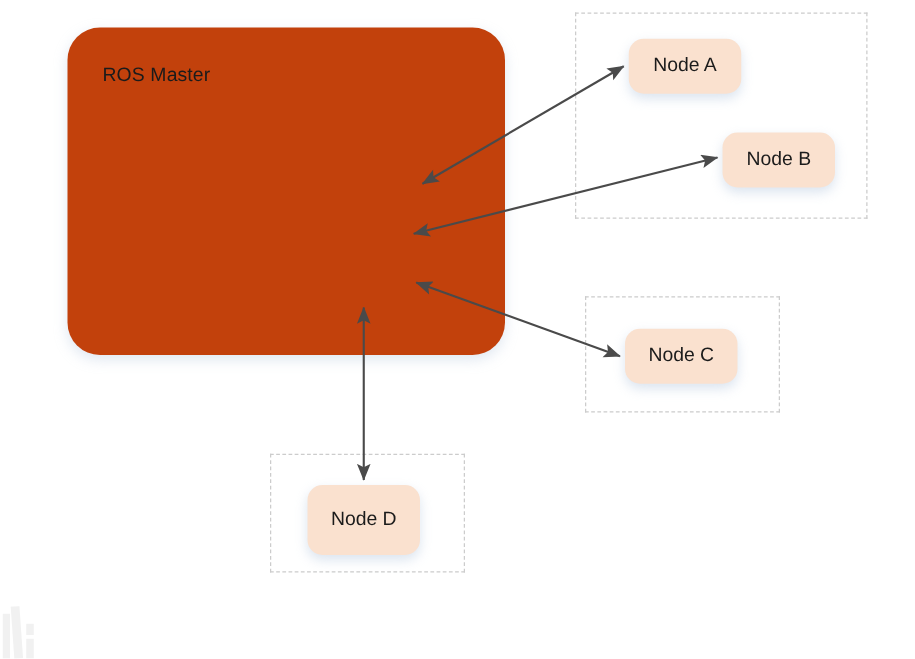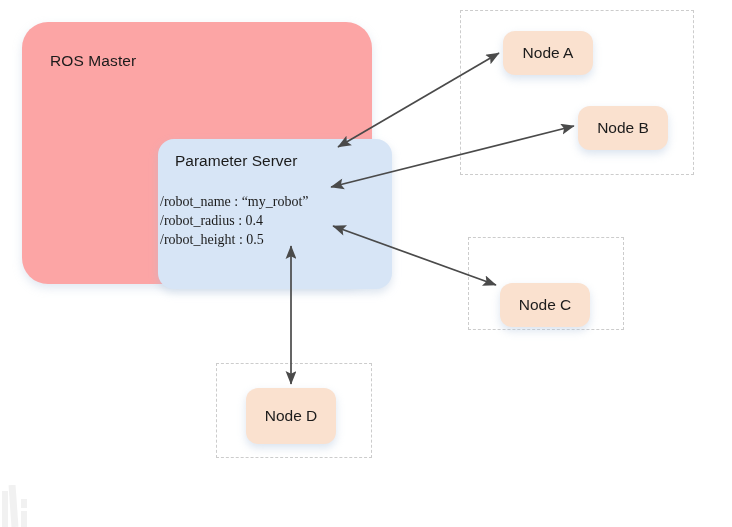--- a/index.html
+++ b/index.html
@@ -22,25 +22,25 @@
     left: 2px;
     bottom: 0px;
     width: 34px;
     height: 42px;
     opacity: 1;
   }
 
   
   .ros-master {
     position: absolute;
-    left: 22px;
+    left: 54px;
     top: 22px;
     width: 350px;
     height: 262px;
-    background: #fca5a5;
+    background: #c2410c;
     border-radius: 26px;
     box-shadow: 0 4px 10px rgba(170, 190, 215, 0.35);
   }
   .ros-master-label {
     position: absolute;
     left: 28px;
     top: 30px;
     font-size: 15.5px;
     color: #1b1b1b;
     letter-spacing: 0.1px;
@@ -95,21 +95,21 @@
     box-shadow: 0 4px 9px rgba(175, 195, 220, 0.45);
     display: flex;
     align-items: center;
     justify-content: center;
     font-size: 15.5px;
     color: #1b1b1b;
     white-space: nowrap;
   }
   #node-a { left: 503px; top: 31px;  width: 90px; height: 44px; }
   #node-b { left: 578px; top: 106px; width: 90px; height: 44px; }
-  #node-c { left: 500px; top: 263px; width: 90px; height: 44px; margin-top: 20px; }
+  #node-c { left: 500px; top: 263px; width: 90px; height: 44px; }
   #node-d { left: 246px; top: 388px; width: 90px; height: 56px; }
 
   
   #arrows {
     position: absolute;
     left: 0;
     top: 0;
     width: 732px;
     height: 527px;
     pointer-events: none;
@@ -136,28 +136,20 @@
   <svg class="watermark" viewBox="0 0 34 42">
     <rect x="0" y="6" width="6" height="36" fill="#f1f1f1"></rect>
     <rect x="8" y="0" width="7" height="42" fill="#f1f1f1" transform="rotate(-4 11 21)"></rect>
     <rect x="19" y="14" width="6" height="9" fill="#f1f1f1"></rect>
     <rect x="19" y="26" width="6" height="16" fill="#f1f1f1"></rect>
   </svg>
 
   <div class="ros-master">
     <div class="ros-master-label">ROS Master</div>
 
-    <div class="param-server">
-      <div class="param-server-title">Parameter Server</div>
-      <div class="param-list">
-        <div>/robot_name :  “my_robot”</div>
-        <div>/robot_radius : 0.4</div>
-        <div>/robot_height : 0.5</div>
-      </div>
-    </div>
   </div>
 
   <div class="node-group" id="group-ab"></div>
   <div class="node-group" id="group-c"></div>
   <div class="node-group" id="group-d"></div>
 
   <svg id="arrows" viewBox="0 0 732 527">
     <defs>
       <marker id="ah-end" markerWidth="9" markerHeight="9" refX="7.6" refY="3.2" orient="auto" markerUnits="strokeWidth">
         <path d="M0,0 L8,3.2 L0,6.4 L1.6,3.2 z" fill="#4a4a4a"></path>

